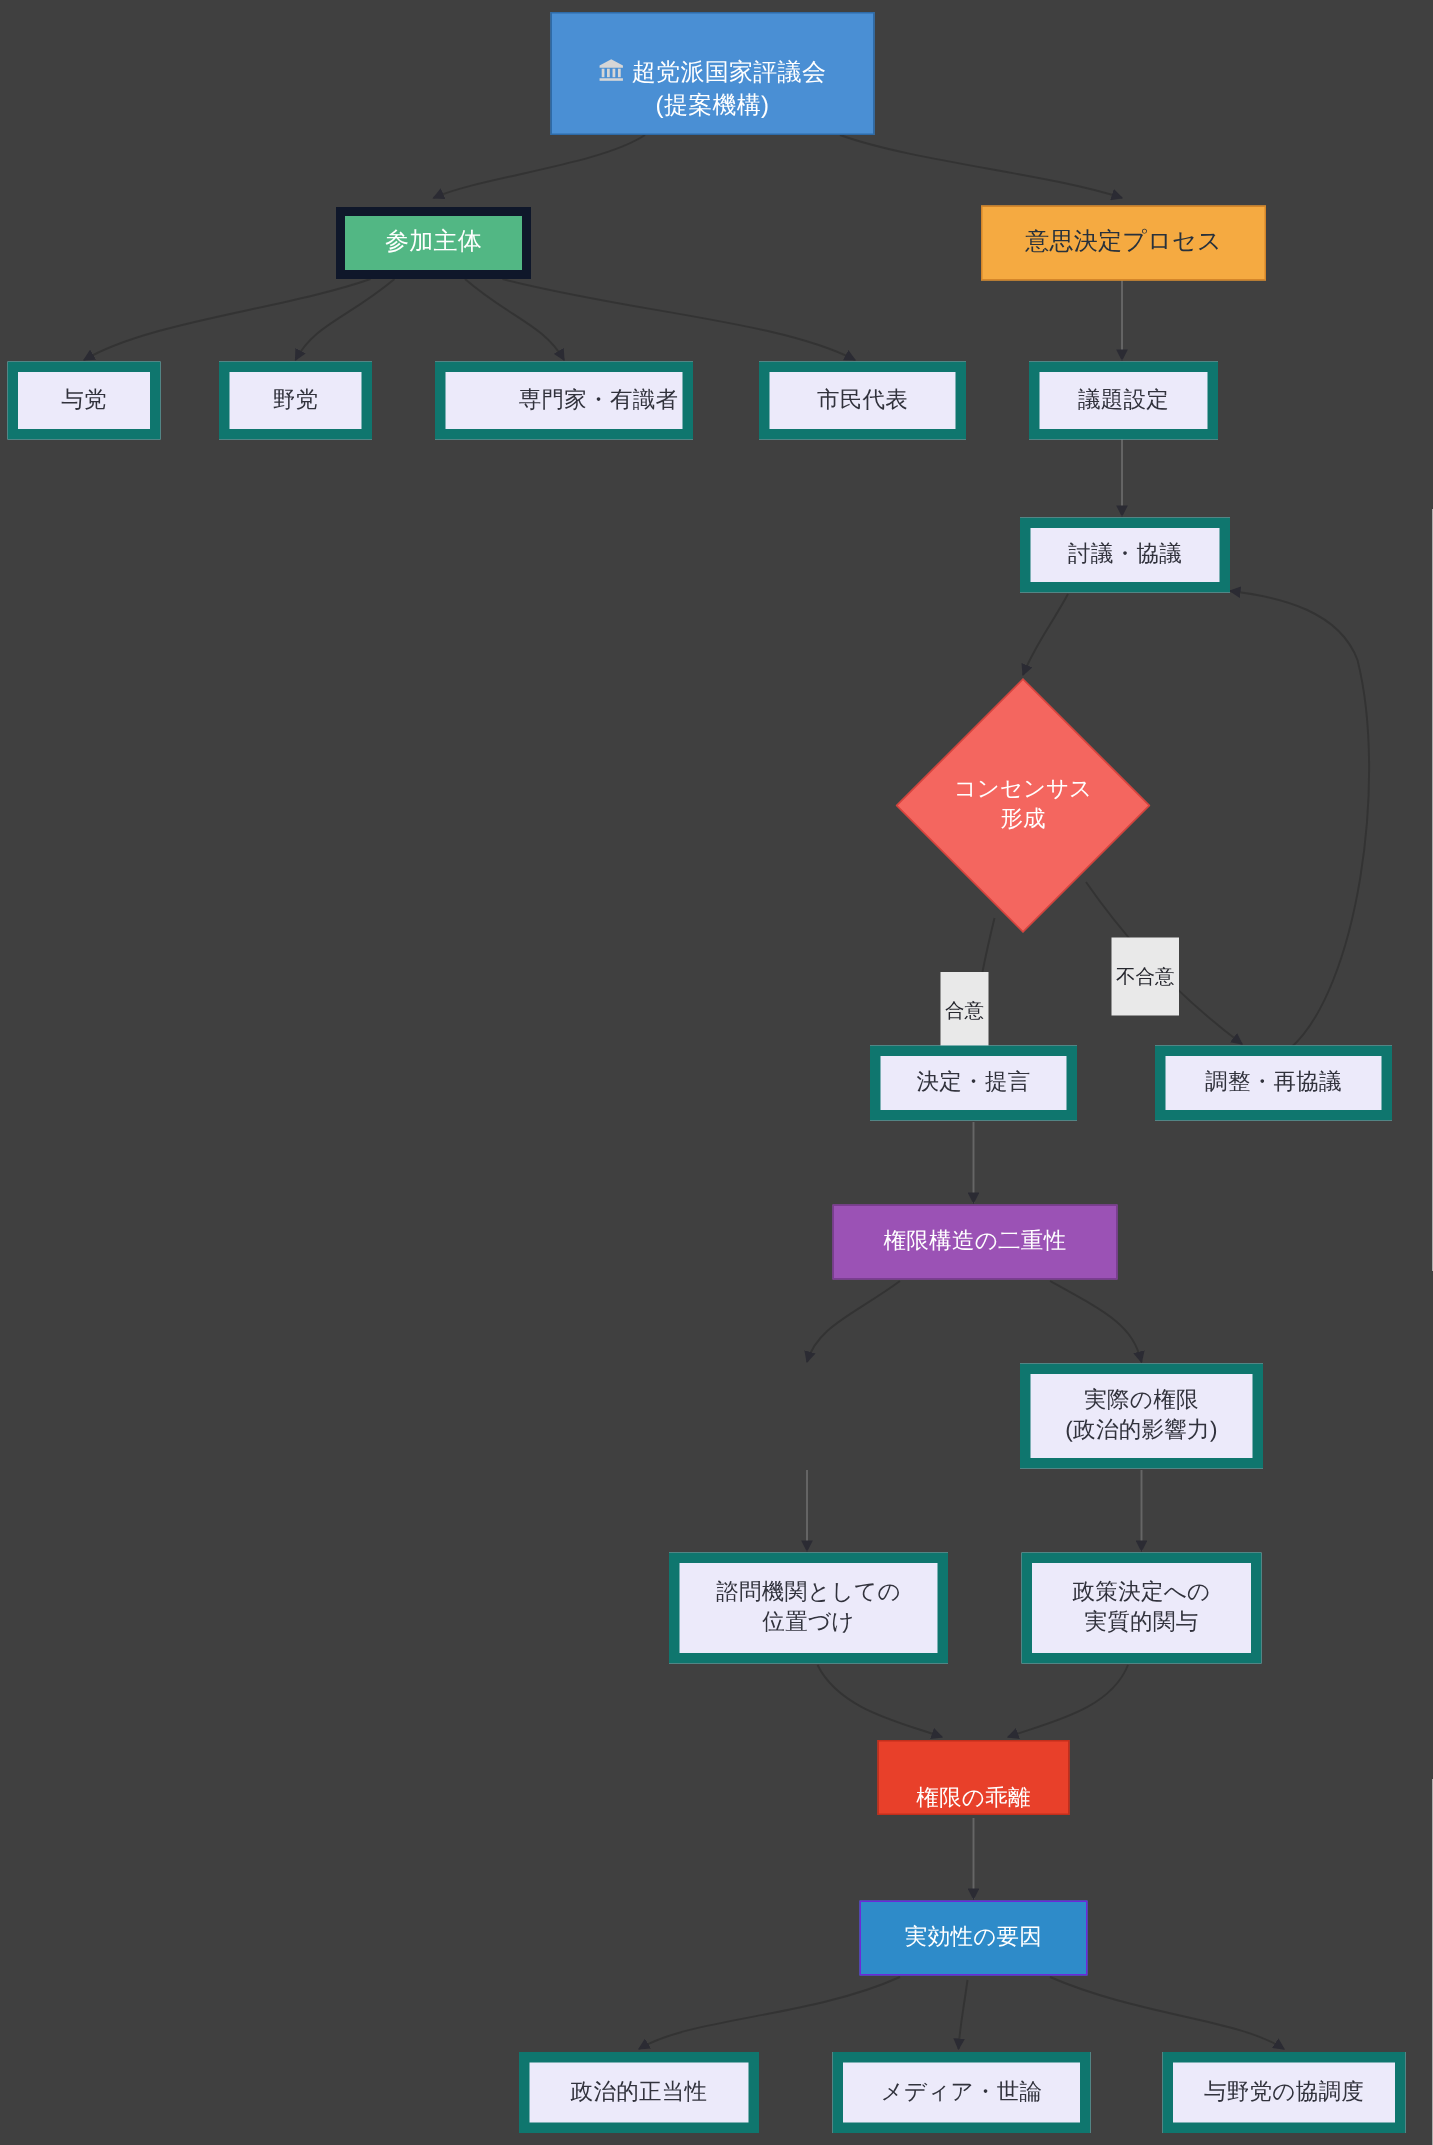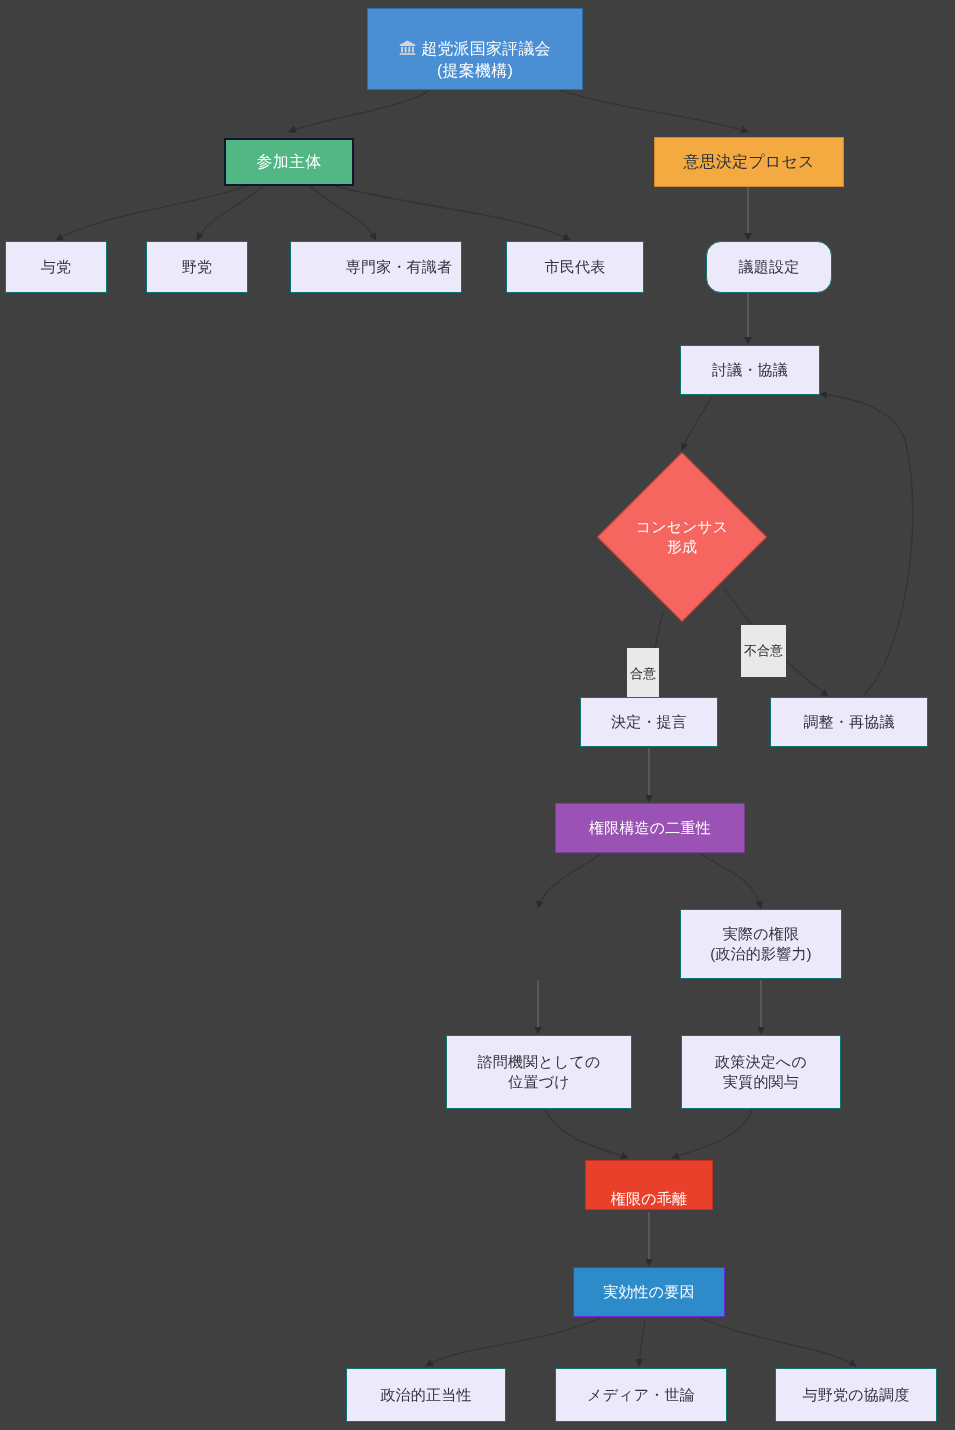--- a/index.html
+++ b/index.html
@@ -38,33 +38,33 @@
   }
   
   .n-root {
     background: #4a8fd4;
     border: 1px solid #2e6ba8;
     color: #ffffff;
     font-size: 16px;
   }
   .n-green {
     background: #52b784;
-    border: 2px solid #0f172a;
+    border: 6px solid #0f172a;
     color: #ffffff;
     font-size: 16px;
   }
   .n-orange {
     background: #f5aa41;
     border: 1px solid #d4862a;
     color: #27313c;
     font-size: 16px;
   }
   .n-plain {
     background: #eceafa;
-    border: 1px solid #0f766e;
+    border: 7px solid #0f766e;
     color: #31323c;
     font-size: 15px;
   }
   .n-purple {
     background: #9b52b5;
     border: 1px solid #7b3d91;
     color: #ffffff;
     font-size: 15px;
   }
   .n-red {
@@ -202,21 +202,21 @@
   </div>
 
   <div class="node n-plain" style="left:290px; top:241px; width:172px; height:52px;padding-left:46px;">
     <span>専門家・有識者</span>
   </div>
 
   <div class="node n-plain" style="left:506px; top:241px; width:138px; height:52px;">
     <span>市民代表</span>
   </div>
 
-  <div class="node n-plain" style="left:706px; top:241px; width:126px; height:52px;border-radius:15px;">
+  <div class="node n-plain" style="left:686px; top:241px; width:126px; height:52px;">
     <span>議題設定</span>
   </div>
 
   <div class="node n-plain" style="left:680px; top:345px; width:140px; height:50px;">
     <span>討議・協議</span>
   </div>
 
   <div class="n-diamond" style="left:622px; top:477px; width:120px; height:120px;">
     <span>コンセンサス
 形成</span>

